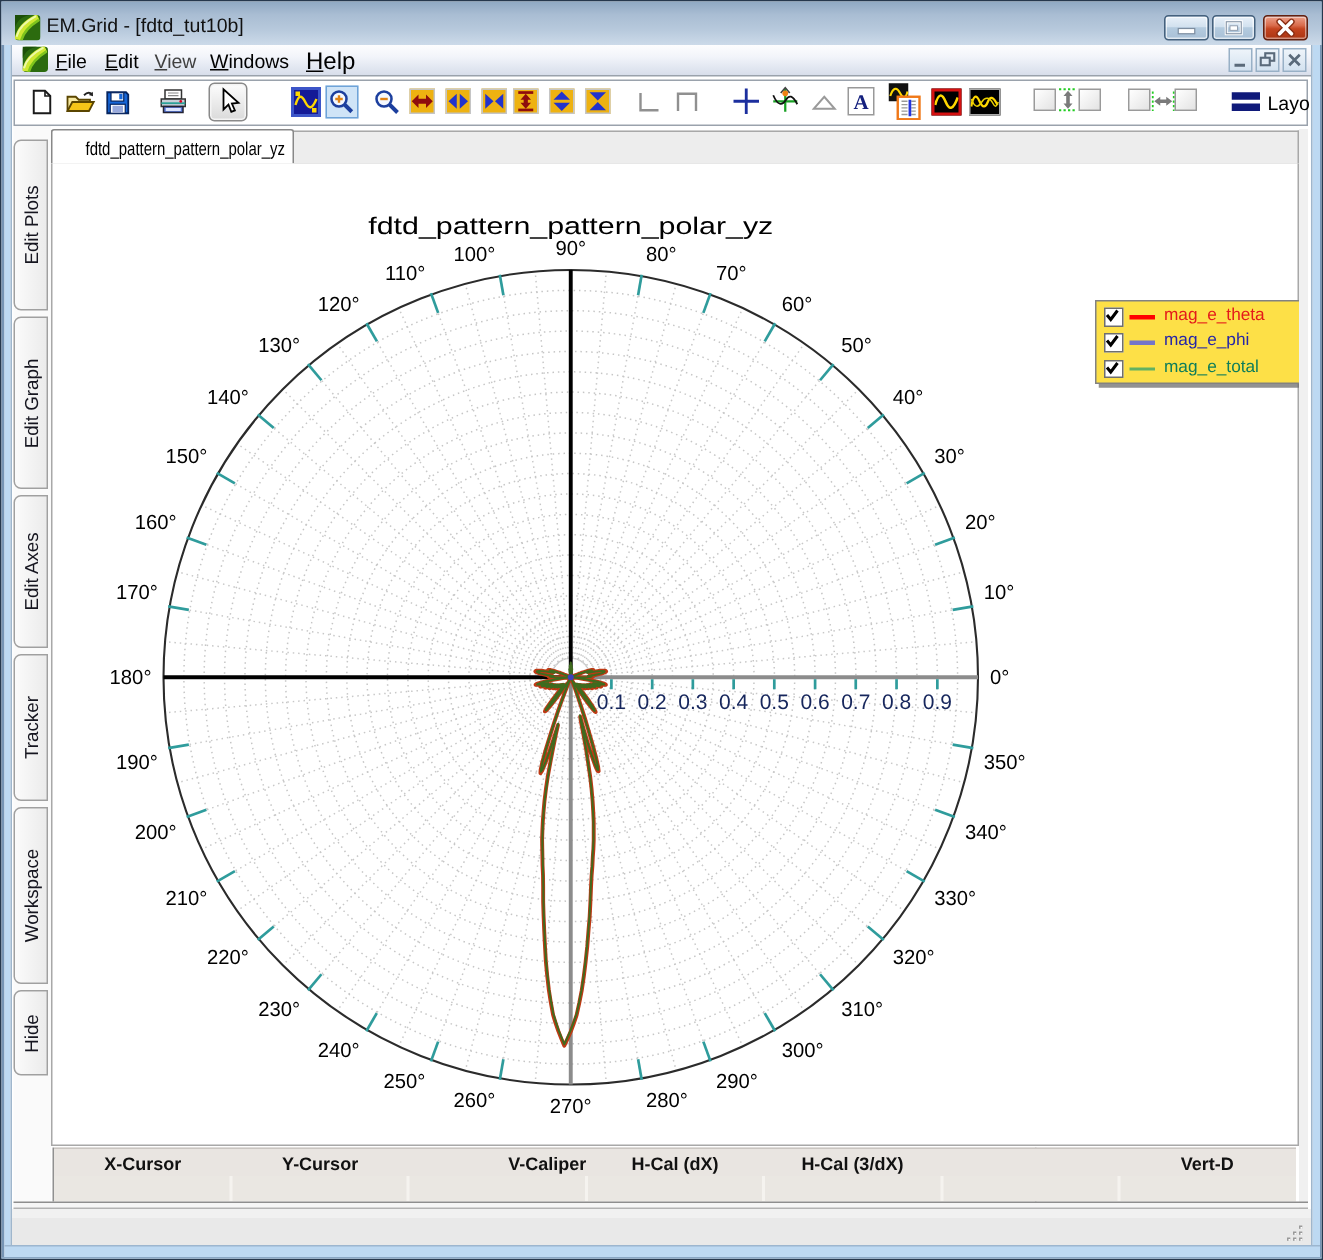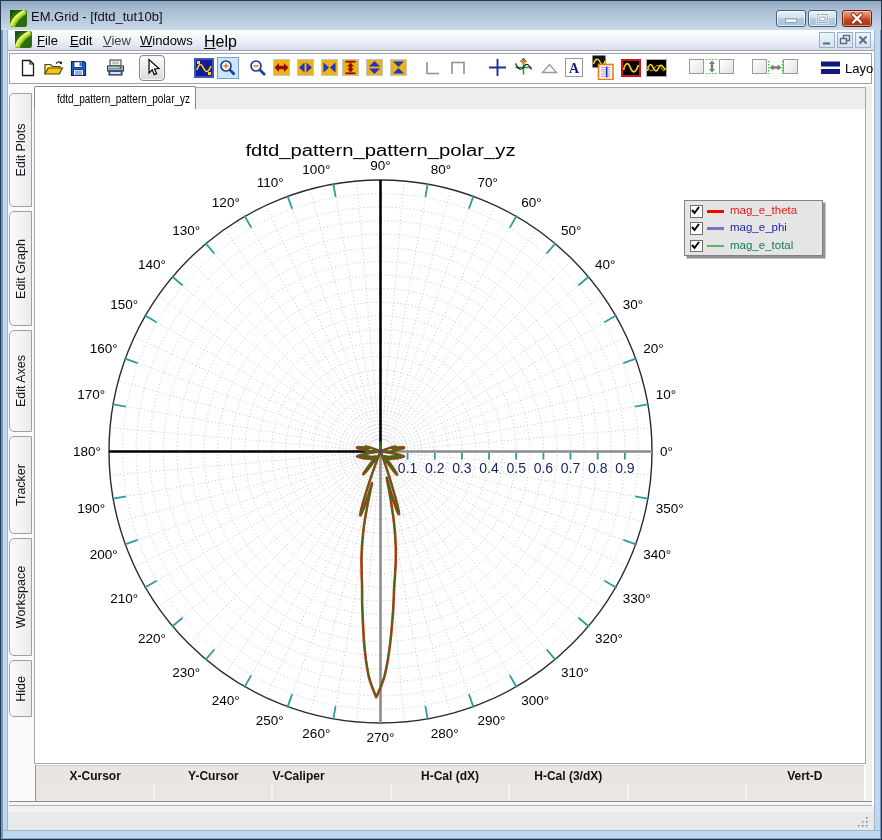--- a/index.html
+++ b/index.html
@@ -412,21 +412,21 @@
       <text x="525.9" y="568.1" font-size="13.5" fill="#000" text-anchor="start">310°</text>
       <text x="560.1" y="533.9" font-size="13.5" fill="#000" text-anchor="start">320°</text>
       <text x="587.8" y="494.3" font-size="13.5" fill="#000" text-anchor="start">330°</text>
       <text x="608.3" y="450.4" font-size="13.5" fill="#000" text-anchor="start">340°</text>
       <text x="620.8" y="403.7" font-size="13.5" fill="#000" text-anchor="start">350°</text>
       <path d="M357.5 342.5 358.7 342.4 359.6 342.3 360.2 342.1 360.4 342.0 360.2 341.9 359.6 341.8 358.7 341.7 357.9 341.6 359.3 341.4 360.8 341.2 362.3 340.9 363.7 340.6 365.0 340.3 366.2 340.0 367.2 339.6 368.0 339.3 368.6 339.0 369.0 338.8 369.1 338.6 368.9 338.4 368.5 338.2 367.8 338.2 367.0 338.1 365.9 338.2 364.7 338.2 363.3 338.4 361.9 338.6 360.4 338.8 358.9 339.0 357.5 339.3 357.3 339.2 358.4 338.8 359.3 338.4 360.0 338.1 360.4 337.8 360.5 337.6 360.3 337.6 359.8 337.6 359.0 337.7 358.1 337.9 356.9 338.2 355.7 338.6 354.4 339.0 353.1 339.4 351.9 339.9 350.7 340.3 349.7 340.7 348.8 341.0 348.1 341.3 347.4 341.6 346.9 341.8 346.5 342.0 346.5 342.0 346.5 342.0 346.5 342.0 346.5 342.0 346.5 342.0 346.4 342.0 346.4 342.0 346.4 342.0 346.4 341.9 346.4 341.9 346.4 341.9 346.4 341.9 346.4 341.9 346.4 341.9 346.4 341.9 346.4 341.9 346.4 341.9 346.4 341.9 346.4 341.9 346.4 341.9 346.4 341.9 346.4 341.8 346.4 341.8 346.4 341.8 346.3 341.8 346.3 341.8 346.3 341.8 346.3 341.8 346.3 341.8 346.3 341.8 346.3 341.8 346.3 341.8 346.3 341.8 346.3 341.8 346.3 341.8 346.3 341.7 346.3 341.7 346.3 341.7 346.3 341.7 346.3 341.7 346.2 341.7 346.2 341.7 346.2 341.7 346.2 341.7 346.2 341.7 346.2 341.7 346.2 341.7 346.2 341.7 346.2 341.7 346.2 341.7 346.2 341.7 346.2 341.6 346.2 341.6 346.2 341.6 346.1 341.6 346.1 341.6 346.1 341.6 346.1 341.6 346.1 341.6 346.1 341.6 346.1 341.6 346.1 341.6 346.1 341.6 346.1 341.6 346.1 341.6 346.1 341.6 346.1 341.6 346.0 341.6 346.0 341.6 346.0 341.6 346.0 341.5 346.0 341.5 346.0 341.5 346.0 341.5 346.0 341.5 346.0 341.5 346.0 341.5 346.0 341.5 346.0 341.5 345.9 341.5 345.9 341.5 345.9 341.5 345.9 341.5 345.9 341.5 345.9 341.5 345.9 341.5 345.9 341.5 345.9 341.5 345.9 341.5 345.9 341.5 345.8 341.5 345.8 341.5 345.8 341.5 345.8 341.5 345.8 341.5 345.8 341.5 345.8 341.5 345.8 341.5 345.8 341.4 345.8 341.4 345.8 341.4 345.7 341.4 345.7 341.4 345.7 341.4 345.7 341.4 345.7 341.4 345.7 341.4 345.7 341.4 345.7 341.4 345.7 341.4 345.7 341.4 345.7 341.4 345.6 341.4 345.6 341.4 345.6 341.4 345.6 341.4 345.6 341.4 345.6 341.4 345.6 341.4 345.6 341.4 345.6 341.4 345.6 341.4 345.5 341.4 345.5 341.4 345.5 341.4 345.5 341.4 345.5 341.4 345.5 341.4 345.5 341.4 345.5 341.4 345.5 341.4 345.5 341.4 345.5 341.4 345.4 341.4 345.4 341.4 345.4 341.4 345.4 341.4 345.4 341.4 345.4 341.4 345.4 341.4 345.4 341.4 345.4 341.4 345.4 341.4 345.3 341.4 345.3 341.4 345.3 341.4 345.3 341.4 345.3 341.4 345.3 341.4 345.3 341.4 345.3 341.4 345.3 341.4 345.3 341.4 345.3 341.4 345.2 341.4 345.2 341.4 345.2 341.4 345.2 341.5 345.2 341.5 345.2 341.5 345.2 341.5 345.2 341.5 345.2 341.5 345.2 341.5 345.2 341.5 345.1 341.5 345.1 341.5 345.1 341.5 345.1 341.5 345.1 341.5 345.1 341.5 345.1 341.5 345.1 341.5 345.1 341.5 345.1 341.5 345.1 341.5 345.0 341.5 345.0 341.5 345.0 341.5 345.0 341.5 345.0 341.5 345.0 341.5 345.0 341.5 345.0 341.5 345.0 341.5 345.0 341.6 345.0 341.6 345.0 341.6 344.9 341.6 344.9 341.6 344.9 341.6 344.9 341.6 344.9 341.6 344.9 341.6 344.9 341.6 344.9 341.6 344.9 341.6 344.9 341.6 344.9 341.6 344.9 341.6 344.9 341.6 344.8 341.6 344.8 341.6 344.8 341.6 344.8 341.7 344.8 341.7 344.8 341.7 344.8 341.7 344.8 341.7 344.8 341.7 344.8 341.7 344.8 341.7 344.8 341.7 344.8 341.7 344.8 341.7 344.7 341.7 344.7 341.7 344.7 341.7 344.7 341.7 344.7 341.7 344.7 341.8 344.7 341.8 344.7 341.8 344.7 341.8 344.7 341.8 344.7 341.8 344.7 341.8 344.7 341.8 344.7 341.8 344.7 341.8 344.7 341.8 344.6 341.8 344.6 341.8 344.6 341.8 344.6 341.9 344.6 341.9 344.6 341.9 344.6 341.9 344.6 341.9 344.6 341.9 344.6 341.9 344.6 341.9 344.6 341.9 344.6 341.9 344.6 341.9 344.6 341.9 344.6 341.9 344.6 342.0 344.6 342.0 344.6 342.0 344.5 342.0 344.5 342.0 344.5 342.0 344.5 342.0 344.5 342.0 344.5 342.0 344.1 341.8 343.6 341.6 342.9 341.3 342.2 341.0 341.3 340.7 340.3 340.3 339.1 339.9 337.9 339.4 336.6 339.0 335.3 338.6 334.1 338.2 332.9 337.9 332.0 337.7 331.2 337.6 330.7 337.6 330.5 337.6 330.6 337.8 331.0 338.1 331.7 338.4 332.6 338.8 333.7 339.2 333.5 339.3 332.1 339.0 330.6 338.8 329.1 338.6 327.7 338.4 326.3 338.2 325.1 338.2 324.0 338.1 323.2 338.2 322.5 338.2 322.1 338.4 321.9 338.6 322.0 338.8 322.4 339.0 323.0 339.3 323.8 339.6 324.8 340.0 326.0 340.3 327.3 340.6 328.7 340.9 330.2 341.2 331.7 341.4 333.1 341.6 332.3 341.7 331.4 341.8 330.8 341.9 330.6 342.0 330.8 342.1 331.4 342.3 332.3 342.4 333.5 342.5 334.9 342.6 336.4 342.7 337.9 342.7 339.4 342.7 340.7 342.7 341.8 342.7 342.7 342.7 343.5 342.6 344.0 342.6 343.3 342.7 342.5 342.8 341.4 342.9 340.1 343.1 338.5 343.4 336.7 343.7 334.7 344.0 332.5 344.4 330.3 344.9 328.1 345.4 326.1 345.9 324.5 346.4 323.2 346.8 322.4 347.2 322.1 347.5 322.5 347.6 323.3 347.6 324.7 347.5 326.4 347.3 328.5 346.9 329.7 346.7 327.8 347.4 326.4 348.0 325.5 348.4 325.2 348.7 325.6 348.8 326.6 348.6 328.1 348.3 330.0 347.8 332.1 347.2 332.1 347.4 330.5 348.1 329.3 348.7 328.6 349.2 328.4 349.4 328.7 349.5 329.6 349.3 330.8 348.9 332.4 348.3 334.2 347.6 334.3 347.7 333.0 348.5 332.0 349.1 331.4 349.5 331.2 349.8 331.5 349.8 332.2 349.6 333.3 349.1 334.6 348.5 336.1 347.8 336.2 347.9 335.2 348.6 334.4 349.2 333.9 349.6 333.8 349.8 334.0 349.8 334.6 349.6 335.5 349.1 336.6 348.5 337.8 347.8 337.7 347.9 336.9 348.6 336.2 349.2 335.8 349.7 335.7 349.9 336.0 349.8 336.5 349.6 337.2 349.1 338.1 348.5 339.2 347.7 339.1 347.9 338.3 348.6 337.8 349.2 337.5 349.6 337.4 349.8 337.6 349.7 338.0 349.4 338.7 349.0 339.4 348.3 340.3 347.6 340.1 347.9 339.6 348.5 339.1 349.1 338.9 349.5 338.8 349.6 339.0 349.6 339.4 349.3 339.9 348.8 340.5 348.2 339.1 350.0 337.1 352.5 335.0 355.3 332.8 358.2 330.9 360.9 329.4 363.1 328.5 364.6 328.3 365.3 328.9 364.9 330.1 363.6 331.9 361.6 333.9 359.0 336.1 356.2 338.2 353.3 340.1 350.7 341.2 349.1 341.3 349.0 341.6 348.8 341.9 348.3 342.4 347.7 342.8 347.1 342.7 347.4 342.4 348.0 342.2 348.5 342.1 348.8 342.1 349.0 342.2 348.9 342.4 348.6 342.7 348.2 343.0 347.6 343.4 346.9 343.8 346.2 344.1 345.6 344.4 344.9 344.7 344.3 344.7 344.5 344.0 346.1 343.0 348.8 341.5 352.7 339.5 358.1 337.0 365.1 334.2 373.5 331.3 382.7 328.6 391.6 326.5 399.3 325.4 404.5 325.3 406.5 326.4 404.8 328.5 399.9 331.2 392.4 334.1 383.6 337.0 374.4 335.6 380.6 333.7 389.9 331.9 399.3 330.2 408.6 329.0 416.7 328.0 424.8 327.4 431.6 326.9 438.4 326.6 444.6 326.4 450.8 326.5 456.3 326.6 461.8 326.7 468.0 327.0 474.2 327.1 482.2 327.1 492.1 327.4 501.7 327.8 511.3 328.3 521.5 328.9 531.8 329.8 541.4 330.9 551.0 332.2 559.3 333.7 567.5 335.4 573.1 337.3 578.6 339.2 583.4 341.2 588.2 343.4 583.4 345.5 578.7 347.5 573.3 349.4 567.8 351.2 559.6 352.8 551.4 354.2 541.9 355.4 532.3 356.5 522.0 357.3 511.8 358.1 502.2 358.6 492.6 359.0 482.8 359.4 474.8 359.9 468.6 360.2 462.4 360.6 456.9 360.8 451.4 360.8 445.2 360.8 439.0 360.5 432.2 360.1 425.4 359.4 417.2 358.5 409.1 357.1 399.7 355.7 390.3 354.0 380.9 352.2 371.6 351.8 368.8 354.2 377.5 356.9 386.6 359.5 394.9 361.8 401.4 363.4 405.0 364.1 405.2 363.7 401.9 362.3 395.7 360.1 387.5 357.5 378.5 354.9 369.7 352.4 361.9 350.3 355.6 348.6 350.8 347.4 347.5 346.6 345.3 346.1 344.0 345.9 343.5 346.1 343.9 346.3 344.3 346.6 344.9 346.9 345.6 347.2 346.2 347.6 346.9 348.0 347.6 348.3 348.2 348.6 348.6 348.8 348.9 348.9 349.0 348.9 348.8 348.8 348.5 348.6 348.0 348.3 347.4 348.2 347.1 348.6 347.7 349.2 348.6 350.7 350.8 352.5 353.5 354.5 356.4 356.6 359.3 358.6 361.9 360.3 364.0 361.5 365.4 362.1 365.7 361.9 365.1 361.0 363.5 359.6 361.2 357.8 358.5 355.7 355.6 353.6 352.7 351.7 350.1 350.3 348.3 349.8 347.7 349.8 347.5 350.5 348.2 351.1 348.8 351.6 349.3 352.0 349.6 352.2 349.6 352.1 349.5 351.9 349.1 351.4 348.5 350.9 347.9 350.7 347.6 351.6 348.3 352.3 349.0 353.0 349.4 353.4 349.7 353.6 349.8 353.5 349.6 353.2 349.2 352.7 348.6 351.9 347.9 351.8 347.7 352.9 348.5 353.8 349.1 354.5 349.6 355.0 349.8 355.3 349.9 355.2 349.7 354.8 349.2 354.1 348.6 353.3 347.9 353.2 347.8 354.4 348.5 355.5 349.1 356.4 349.6 357.0 349.8 357.2 349.8 357.1 349.6 356.6 349.2 355.8 348.6 354.8 347.9 354.9 347.8 356.4 348.5 357.7 349.1 358.8 349.6 359.5 349.8 359.8 349.8 359.6 349.5 359.0 349.1 358.0 348.5 356.7 347.7 356.8 347.6 358.6 348.3 360.2 348.9 361.4 349.3 362.3 349.5 362.6 349.4 362.4 349.2 361.7 348.7 360.5 348.1 358.9 347.4 358.9 347.2 361.0 347.8 362.9 348.3 364.4 348.6 365.4 348.8 365.8 348.7 365.5 348.4 364.6 348.0 363.2 347.4 361.3 346.7 362.5 346.9 364.6 347.3 366.3 347.5 367.7 347.6 368.5 347.6 368.9 347.5 368.6 347.2 367.8 346.8 366.5 346.4 364.9 345.9 362.9 345.4 360.7 344.9 358.5 344.4 356.3 344.0 354.3 343.7 352.5 343.4 350.9 343.1 349.6 342.9 348.5 342.8 347.7 342.7 347.0 342.6 347.5 342.6 348.3 342.7 349.2 342.7 350.3 342.7 351.6 342.7 353.1 342.7 354.6 342.7 356.1 342.6 357.5 342.5 Z" fill="none" stroke="#bf3914" stroke-width="2.6" stroke-linejoin="round"></path>
       <path d="M356.5 342.5 357.7 342.4 358.6 342.3 359.2 342.1 359.4 342.0 359.2 341.9 358.6 341.8 357.7 341.8 356.9 341.7 358.3 341.5 359.8 341.2 361.3 341.0 362.7 340.7 364.0 340.4 365.2 340.1 366.2 339.8 367.0 339.5 367.6 339.2 368.0 338.9 368.1 338.7 367.9 338.5 367.5 338.4 366.9 338.3 366.0 338.3 364.9 338.4 363.7 338.5 362.4 338.6 360.9 338.8 359.5 339.0 358.0 339.3 356.5 339.6 356.3 339.5 357.4 339.1 358.3 338.7 359.0 338.4 359.4 338.1 359.5 337.9 359.3 337.9 358.8 337.9 358.1 338.0 357.1 338.3 356.0 338.6 354.7 339.0 353.5 339.4 352.2 339.8 350.9 340.2 349.8 340.7 348.8 341.1 347.9 341.4 347.1 341.8 346.5 342.0 346.0 342.2 345.9 342.3 345.9 342.3 345.9 342.3 345.9 342.3 345.9 342.3 345.9 342.3 345.9 342.3 345.9 342.3 345.9 342.2 345.9 342.2 345.9 342.2 345.9 342.2 345.9 342.2 345.9 342.2 345.9 342.2 345.9 342.2 345.9 342.2 345.9 342.2 345.9 342.2 345.9 342.2 345.9 342.2 345.9 342.2 345.9 342.2 345.9 342.2 345.9 342.2 345.9 342.2 345.9 342.2 345.9 342.2 345.9 342.2 345.9 342.2 345.9 342.2 345.9 342.2 345.9 342.2 345.9 342.2 345.9 342.2 345.9 342.2 345.9 342.2 345.9 342.1 345.9 342.1 345.9 342.1 345.8 342.1 345.8 342.1 345.8 342.1 345.8 342.1 345.8 342.1 345.8 342.1 345.8 342.1 345.8 342.1 345.8 342.1 345.8 342.1 345.8 342.1 345.8 342.1 345.8 342.1 345.8 342.1 345.8 342.1 345.8 342.1 345.8 342.1 345.8 342.1 345.8 342.1 345.8 342.1 345.8 342.1 345.8 342.1 345.8 342.1 345.8 342.1 345.8 342.1 345.8 342.1 345.8 342.1 345.8 342.1 345.8 342.1 345.7 342.1 345.7 342.1 345.7 342.1 345.7 342.1 345.7 342.1 345.7 342.1 345.7 342.1 345.7 342.1 345.7 342.0 345.7 342.0 345.7 342.0 345.7 342.0 345.7 342.0 345.7 342.0 345.7 342.0 345.7 342.0 345.7 342.0 345.7 342.0 345.7 342.0 345.7 342.0 345.7 342.0 345.7 342.0 345.7 342.0 345.7 342.0 345.7 342.0 345.6 342.0 345.6 342.0 345.6 342.0 345.6 342.0 345.6 342.0 345.6 342.0 345.6 342.0 345.6 342.0 345.6 342.0 345.6 341.9 345.8 340.9 346.1 339.6 346.3 338.4 346.4 337.4 346.5 337.1 346.4 337.4 346.2 338.3 345.9 339.6 345.7 340.8 345.6 341.9 345.7 340.9 345.9 339.4 346.0 337.8 346.1 336.2 346.2 335.0 346.1 334.6 346.0 335.0 345.9 336.1 345.7 337.7 345.6 339.4 345.6 338.5 345.7 336.5 345.6 334.6 345.6 333.2 345.5 332.6 345.4 333.2 345.4 334.6 345.3 336.5 345.4 338.5 345.4 339.4 345.3 337.7 345.1 336.1 345.0 335.0 344.9 334.6 344.8 335.0 344.9 336.2 345.0 337.8 345.1 339.4 345.3 340.9 345.4 341.9 345.3 340.8 345.1 339.6 344.8 338.3 344.6 337.4 344.5 337.1 344.6 337.4 344.7 338.4 344.9 339.6 345.2 340.9 345.4 341.9 345.4 342.0 345.4 342.0 345.4 342.0 345.4 342.0 345.4 342.0 345.4 342.0 345.4 342.0 345.4 342.0 345.4 342.0 345.3 342.0 345.3 342.0 345.3 342.0 345.3 342.0 345.3 342.0 345.3 342.0 345.3 342.0 345.3 342.0 345.3 342.0 345.3 342.0 345.3 342.0 345.3 342.0 345.3 342.0 345.3 342.0 345.3 342.0 345.3 342.0 345.3 342.0 345.3 342.1 345.3 342.1 345.3 342.1 345.3 342.1 345.3 342.1 345.3 342.1 345.3 342.1 345.3 342.1 345.2 342.1 345.2 342.1 345.2 342.1 345.2 342.1 345.2 342.1 345.2 342.1 345.2 342.1 345.2 342.1 345.2 342.1 345.2 342.1 345.2 342.1 345.2 342.1 345.2 342.1 345.2 342.1 345.2 342.1 345.2 342.1 345.2 342.1 345.2 342.1 345.2 342.1 345.2 342.1 345.2 342.1 345.2 342.1 345.2 342.1 345.2 342.1 345.2 342.1 345.2 342.1 345.2 342.1 345.2 342.1 345.2 342.1 345.1 342.1 345.1 342.1 345.1 342.1 345.1 342.2 345.1 342.2 345.1 342.2 345.1 342.2 345.1 342.2 345.1 342.2 345.1 342.2 345.1 342.2 345.1 342.2 345.1 342.2 345.1 342.2 345.1 342.2 345.1 342.2 345.1 342.2 345.1 342.2 345.1 342.2 345.1 342.2 345.1 342.2 345.1 342.2 345.1 342.2 345.1 342.2 345.1 342.2 345.1 342.2 345.1 342.2 345.1 342.2 345.1 342.2 345.1 342.2 345.1 342.2 345.1 342.2 345.1 342.3 345.1 342.3 345.1 342.3 345.1 342.3 345.1 342.3 345.1 342.3 345.1 342.3 345.1 342.3 345.0 342.2 344.5 342.0 343.9 341.8 343.1 341.4 342.2 341.1 341.2 340.7 340.1 340.2 338.8 339.8 337.5 339.4 336.3 339.0 335.0 338.6 333.9 338.3 332.9 338.0 332.2 337.9 331.7 337.9 331.5 337.9 331.6 338.1 332.0 338.4 332.7 338.7 333.6 339.1 334.7 339.5 334.5 339.6 333.0 339.3 331.5 339.0 330.1 338.8 328.6 338.6 327.3 338.5 326.1 338.4 325.0 338.3 324.1 338.3 323.5 338.4 323.1 338.5 322.9 338.7 323.0 338.9 323.4 339.2 324.0 339.5 324.8 339.8 325.8 340.1 327.0 340.4 328.3 340.7 329.7 341.0 331.2 341.2 332.7 341.5 334.1 341.7 333.3 341.8 332.4 341.8 331.8 341.9 331.6 342.0 331.8 342.1 332.4 342.3 333.3 342.4 334.5 342.5 335.9 342.6 337.4 342.6 338.9 342.7 340.4 342.7 341.7 342.7 342.8 342.6 343.7 342.6 344.5 342.6 345.0 342.5 344.3 342.6 343.5 342.7 342.4 342.8 341.1 343.0 339.5 343.2 337.7 343.5 335.7 343.9 333.5 344.3 331.3 344.8 329.1 345.2 327.1 345.7 325.4 346.2 324.1 346.7 323.4 347.0 323.1 347.3 323.4 347.4 324.3 347.4 325.7 347.3 327.4 347.0 329.4 346.7 330.6 346.5 328.8 347.1 327.4 347.7 326.5 348.1 326.2 348.4 326.6 348.5 327.6 348.3 329.1 348.0 330.9 347.5 333.0 346.9 333.0 347.1 331.5 347.8 330.3 348.3 329.5 348.8 329.3 349.0 329.6 349.1 330.5 348.9 331.7 348.5 333.3 347.9 335.1 347.2 335.2 347.3 333.9 348.0 332.9 348.6 332.3 349.1 332.1 349.3 332.4 349.3 333.1 349.1 334.2 348.6 335.5 348.0 337.0 347.3 337.1 347.4 336.0 348.1 335.2 348.7 334.7 349.1 334.6 349.3 334.9 349.3 335.4 349.0 336.3 348.6 337.4 347.9 338.7 347.2 338.6 347.4 337.7 348.1 337.0 348.6 336.6 349.1 336.5 349.3 336.8 349.2 337.3 348.9 338.0 348.5 338.9 347.8 339.9 347.1 339.8 347.3 339.1 348.0 338.6 348.5 338.2 348.9 338.2 349.1 338.4 349.0 338.8 348.8 339.4 348.3 340.2 347.7 341.0 346.9 340.9 347.1 340.3 347.8 339.8 348.4 339.6 348.8 339.5 348.9 339.7 348.9 340.0 348.6 340.6 348.1 341.2 347.5 339.8 349.2 337.8 351.7 335.6 354.5 333.5 357.4 331.5 360.1 330.0 362.3 329.1 363.8 328.9 364.5 329.5 364.1 330.7 362.8 332.5 360.8 334.5 358.2 336.7 355.3 338.8 352.5 340.6 349.9 341.8 348.3 341.9 348.2 342.1 347.9 342.5 347.5 342.9 346.9 343.3 346.2 343.2 346.6 342.9 347.2 342.7 347.6 342.5 348.0 342.5 348.1 342.6 348.0 342.8 347.7 343.1 347.3 343.4 346.7 343.8 346.0 344.2 345.3 344.5 344.6 344.8 344.0 345.1 343.4 345.0 343.6 344.4 345.2 343.3 347.8 341.9 351.7 339.9 357.2 337.4 364.2 334.6 372.6 331.6 381.7 328.9 390.7 326.8 398.3 325.7 403.5 325.6 405.5 326.7 403.9 328.8 398.9 331.5 391.5 334.4 382.6 337.2 373.4 335.9 379.6 333.9 388.9 332.1 398.3 330.5 407.7 329.3 415.7 328.2 423.8 327.6 430.6 327.0 437.5 326.8 443.6 326.6 449.8 326.6 455.3 326.8 460.8 326.9 467.0 327.1 473.3 327.2 481.3 327.3 491.1 327.5 500.7 327.9 510.3 328.4 520.5 329.0 530.8 329.9 540.4 331.0 550.0 332.3 558.3 333.8 566.5 335.5 572.1 337.3 577.6 339.2 582.4 341.2 587.2 343.4 582.4 345.5 577.7 347.5 572.3 349.4 566.8 351.2 558.6 352.8 550.4 354.2 540.9 355.4 531.3 356.4 521.0 357.3 510.8 358.0 501.2 358.5 491.6 358.9 481.8 359.3 473.8 359.8 467.6 360.1 461.4 360.4 455.9 360.7 450.4 360.7 444.2 360.6 438.0 360.3 431.2 359.9 424.4 359.2 416.3 358.3 408.1 356.9 398.7 355.5 389.3 353.8 380.0 352.0 370.6 351.6 367.8 354.0 376.5 356.6 385.6 359.3 393.9 361.6 400.4 363.2 404.1 363.8 404.3 363.4 401.0 362.0 394.8 359.8 386.6 357.2 377.5 354.5 368.7 352.0 361.0 349.9 354.6 348.3 349.9 347.1 346.6 346.3 344.4 345.7 343.1 345.7 343.0 345.7 343.0 345.9 343.4 346.2 344.0 346.5 344.6 346.8 345.3 347.2 346.0 347.6 346.7 347.9 347.3 348.2 347.7 348.4 348.0 348.5 348.1 348.5 348.0 348.3 347.6 348.1 347.2 347.8 346.6 347.7 346.2 348.1 346.9 348.7 347.7 350.2 350.0 352.0 352.7 354.0 355.6 356.1 358.5 358.1 361.1 359.7 363.2 360.9 364.5 361.5 364.9 361.3 364.3 360.5 362.7 359.0 360.4 357.2 357.7 355.1 354.8 353.0 351.9 351.1 349.4 349.7 347.5 349.2 346.9 349.1 346.7 349.8 347.5 350.4 348.1 351.0 348.6 351.3 348.9 351.5 348.9 351.4 348.8 351.2 348.4 350.7 347.8 350.1 347.1 350.0 346.9 350.8 347.7 351.6 348.3 352.2 348.8 352.6 349.0 352.8 349.1 352.8 348.9 352.4 348.5 351.9 348.0 351.2 347.3 351.1 347.1 352.1 347.8 353.0 348.5 353.7 348.9 354.2 349.2 354.5 349.3 354.4 349.1 354.0 348.6 353.3 348.1 352.4 347.4 352.3 347.2 353.6 347.9 354.7 348.6 355.6 349.0 356.1 349.3 356.4 349.3 356.3 349.1 355.8 348.7 355.0 348.1 353.9 347.4 354.0 347.3 355.5 348.0 356.8 348.6 357.9 349.1 358.6 349.3 358.9 349.3 358.7 349.1 358.1 348.6 357.1 348.0 355.8 347.3 355.9 347.2 357.7 347.9 359.3 348.5 360.5 348.9 361.4 349.1 361.7 349.0 361.5 348.8 360.7 348.3 359.5 347.8 358.0 347.1 358.0 346.9 360.1 347.5 361.9 348.0 363.4 348.3 364.4 348.5 364.8 348.4 364.5 348.1 363.6 347.7 362.2 347.1 360.4 346.5 361.6 346.7 363.6 347.0 365.3 347.3 366.7 347.4 367.6 347.4 367.9 347.3 367.6 347.0 366.9 346.7 365.6 346.2 363.9 345.7 361.9 345.2 359.7 344.8 357.5 344.3 355.3 343.9 353.3 343.5 351.5 343.2 349.9 343.0 348.6 342.8 347.5 342.7 346.7 342.6 346.0 342.5 346.5 342.6 347.3 342.6 348.2 342.6 349.3 342.7 350.6 342.7 352.1 342.7 353.6 342.6 355.1 342.6 356.5 342.5 Z" fill="none" stroke="#3f6b1e" stroke-width="1.3" stroke-linejoin="round"></path>
       <circle cx="345.5" cy="342.5" r="2" fill="#4040bb"></circle>
       <text x="345.5" y="47" font-size="16" fill="#000" text-anchor="middle" textLength="270" lengthAdjust="spacingAndGlyphs">fdtd_pattern_pattern_polar_yz</text>
     </svg>
-<div style="position:absolute;left:649px;top:91px;width:139px;height:56px;background:#e5e5e5;border:1.5px solid #828282;box-shadow:2.5px 2.5px 0 rgba(110,110,110,.75)">
+<div style="position:absolute;left:695px;top:91px;width:139px;height:56px;background:#fde047;border:1.5px solid #828282;box-shadow:2.5px 2.5px 0 rgba(110,110,110,.75)">
       <div style="position:absolute;left:5px;top:4px;width:12.5px;height:12.5px;border:1.6px solid #6e6e6e;background:#fff">
         <svg width="9" height="9" style="display:block">
           <path d="M1 4 L3.5 7 L8 1" fill="none" stroke="#000" stroke-width="2"></path>
         </svg>
       </div>
 <div style="position:absolute;left:22px;top:9px;width:17px;height:2.6px;background:#ff0000"></div>
 <div style="position:absolute;left:45px;top:3px;font-size:11.5px;color:#e41a1a">mag_e_theta</div>
       <div style="position:absolute;left:5px;top:21.4px;width:12.5px;height:12.5px;border:1.6px solid #6e6e6e;background:#fff">
         <svg width="9" height="9" style="display:block">
           <path d="M1 4 L3.5 7 L8 1" fill="none" stroke="#000" stroke-width="2"></path>
@@ -461,21 +461,21 @@
 <div style="position:absolute;left:50%;top:50%;transform:translate(-50%,-50%) rotate(-90deg);white-space:nowrap;font-size:12.5px;color:#15151f">Workspace</div>
   </div>
 <div class="abs" style="left:9px;top:660px;width:23px;height:57px;border:1px solid #a0a0a0;border-radius:5px 0 0 5px;background:linear-gradient(90deg,#fbfbfb,#ebebeb)">
 <div style="position:absolute;left:50%;top:50%;transform:translate(-50%,-50%) rotate(-90deg);white-space:nowrap;font-size:12.5px;color:#15151f">Hide</div>
   </div>
 
 <div class="abs" style="left:35px;top:765px;width:656px;height:36px;border-left:1px solid #909090;border-right:1px solid #909090">
     <div style="position:absolute;left:0;top:0;width:828px;height:18.5px;background:#e9e5e1;border-top:1px solid #cac6c2;display:flex">
       <div style="flex:1;text-align:center;font-size:12px;font-weight:bold;color:#111;padding-top:2.5px">X-Cursor</div>
       <div style="flex:1;text-align:center;font-size:12px;font-weight:bold;color:#111;padding-top:2.5px">Y-Cursor</div>
-      <div style="flex:1;text-align:left;font-size:12px;font-weight:bold;color:#111;padding-top:2.5px">V-Caliper</div>
+      <div style="flex:1;text-align:right;font-size:12px;font-weight:bold;color:#111;padding-top:2.5px">V-Caliper</div>
       <div style="flex:1;text-align:center;font-size:12px;font-weight:bold;color:#111;padding-top:2.5px">H-Cal (dX)</div>
       <div style="flex:1;text-align:center;font-size:12px;font-weight:bold;color:#111;padding-top:2.5px">H-Cal (3/dX)</div>
       <div style="flex:1;text-align:center;font-size:12px;font-weight:bold;color:#111;padding-top:17px">Horz-D</div>
       <div style="flex:1;text-align:center;font-size:12px;font-weight:bold;color:#111;padding-top:2.5px">Vert-D</div>
     </div>
     <div style="position:absolute;left:0;top:18.5px;width:828px;height:17.5px;background:#eae7e2;display:flex">
       <div style="flex:1;"></div>
       <div style="flex:1;border-left:2.5px solid #f5f3ef;"></div>
       <div style="flex:1;border-left:2.5px solid #f5f3ef;"></div>
       <div style="flex:1;border-left:2.5px solid #f5f3ef;"></div>

